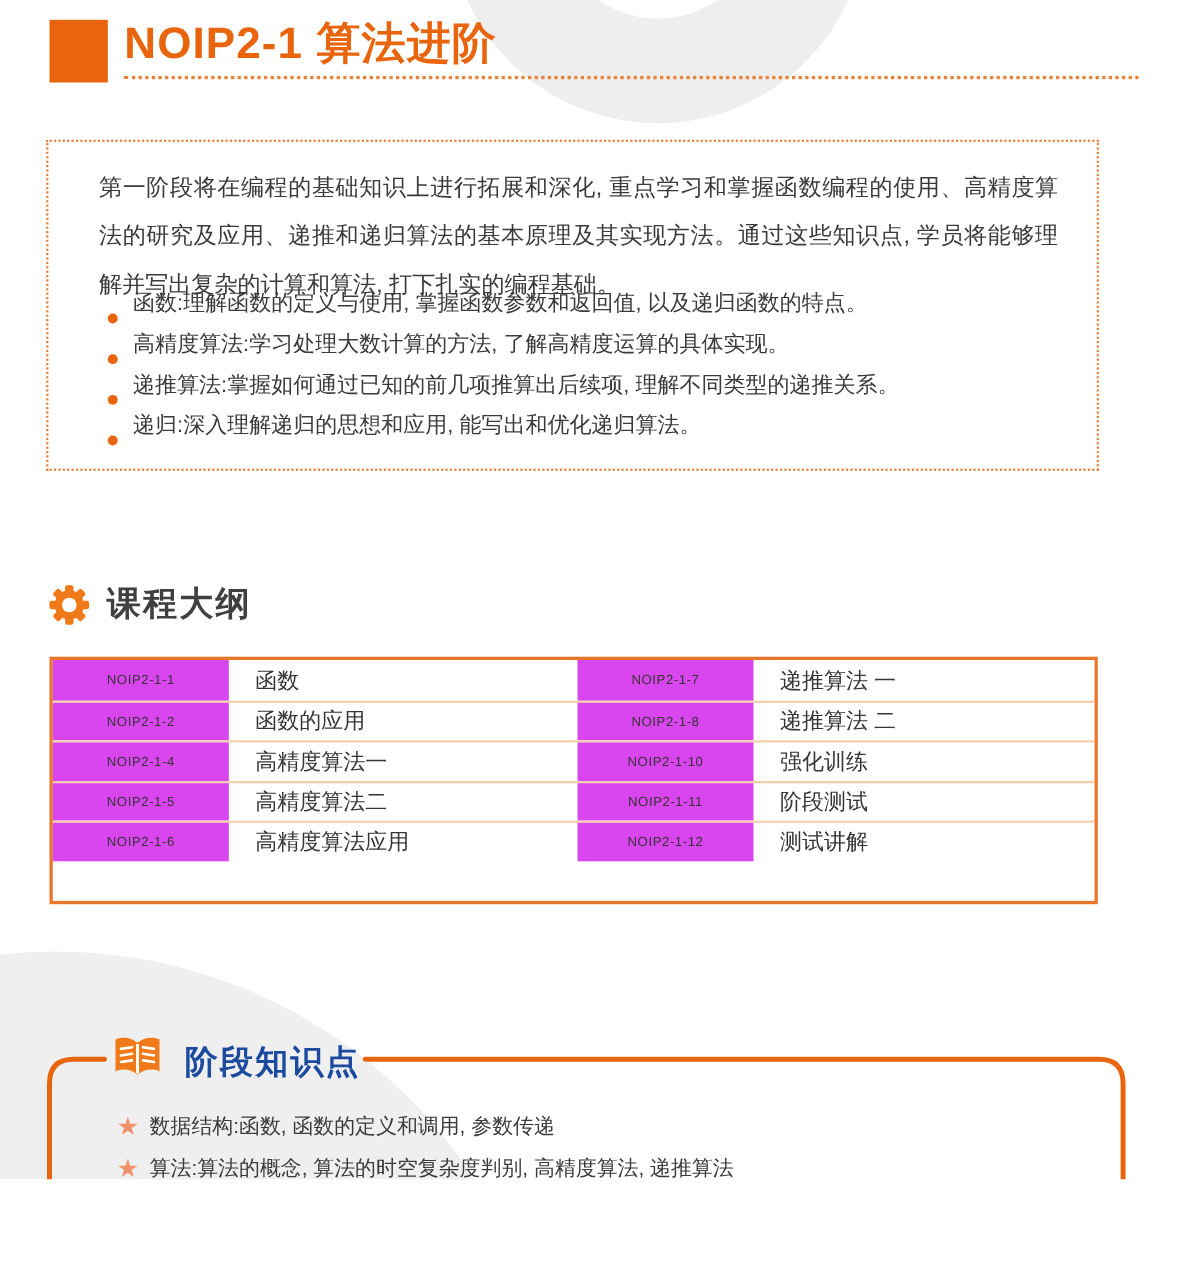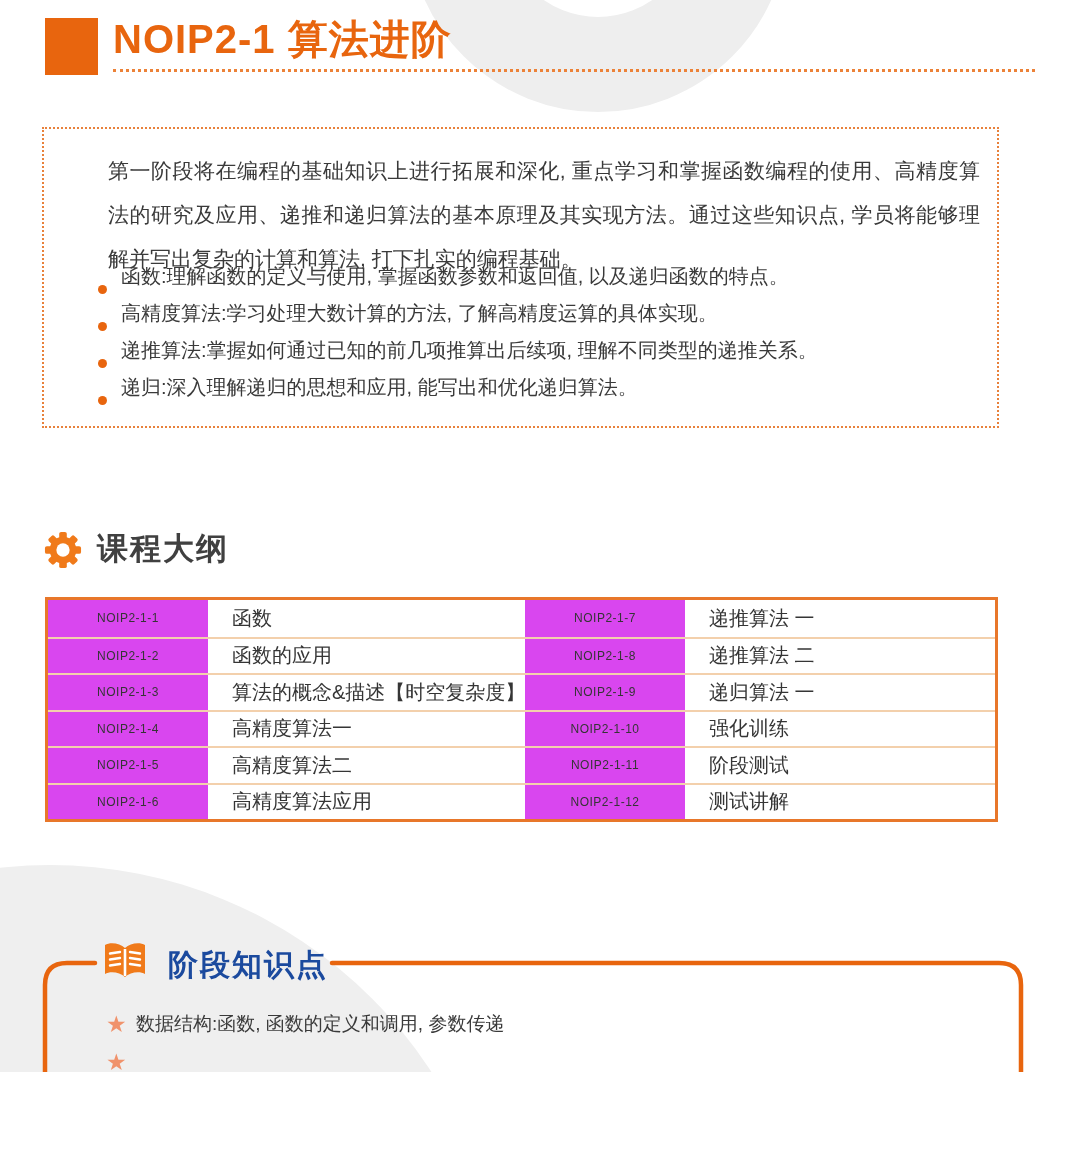--- a/index.html
+++ b/index.html
@@ -20,21 +20,21 @@
   .header-square{position:absolute;left:45px;top:18px;width:53px;height:57px;background:#e8650e;}
   .page-title{
     position:absolute;left:113px;top:12px;font-size:40px;font-weight:bold;color:#e8650e;
     letter-spacing:1px;white-space:nowrap;
   }
   .title-underline{position:absolute;left:113px;top:69px;width:922px;height:0;border-bottom:3px dotted #ec8238;}
   
   .desc-box{position:absolute;left:42px;top:127px;width:957px;height:301px;border:2px dotted #e8813b;box-sizing:border-box;}
   .desc-paragraph{
     position:absolute;left:90px;top:149px;width:872px;font-size:21px;line-height:44px;
-    font-weight:500;color:#3a3a3a;text-align:justify;margin-left:18px;
+    font-weight:500;color:#3a3a3a;text-align:justify;
   }
   .intro-bullets{position:absolute;left:98px;top:257px;width:880px;}
   .intro-bullet{display:flex;align-items:flex-end;height:37px;}
   .bullet-dot{flex:0 0 9px;width:9px;height:9px;border-radius:50%;background:#e8650e;margin:13px 14px 0 0;}
   .intro-bullet-text{font-size:20px;line-height:35px;font-weight:500;white-space:nowrap;}
   
   .outline-gear{position:absolute;left:44px;top:531px;width:38px;height:38px;}
   .outline-heading{position:absolute;left:97px;top:528px;font-size:31px;font-weight:bold;color:#404040;letter-spacing:2px;}
   
   .outline-table{
@@ -128,26 +128,20 @@
         <div class="code-cell">NOIP2-1-7</div>
         <div class="name-cell">递推算法 一</div>
       </div>
       <div class="outline-row">
         <div class="code-cell">NOIP2-1-2</div>
         <div class="name-cell">函数的应用</div>
         <div class="code-cell">NOIP2-1-8</div>
         <div class="name-cell">递推算法 二</div>
       </div>
       <div class="outline-row">
-        <div class="code-cell">NOIP2-1-3</div>
-        <div class="name-cell">算法的概念&amp;描述【时空复杂度】</div>
-        <div class="code-cell">NOIP2-1-9</div>
-        <div class="name-cell">递归算法 一</div>
-      </div>
-      <div class="outline-row">
         <div class="code-cell">NOIP2-1-4</div>
         <div class="name-cell">高精度算法一</div>
         <div class="code-cell">NOIP2-1-10</div>
         <div class="name-cell">强化训练</div>
       </div>
       <div class="outline-row">
         <div class="code-cell">NOIP2-1-5</div>
         <div class="name-cell">高精度算法二</div>
         <div class="code-cell">NOIP2-1-11</div>
         <div class="name-cell">阶段测试</div>
@@ -177,16 +171,17 @@
     </g>
   </svg>
   <div class="knowledge-heading">阶段知识点</div>
   <div class="knowledge-items" id="knowledge-items">
       <div class="knowledge-item">
         <span class="star-icon">★</span>
         <span class="knowledge-item-text">数据结构:函数, 函数的定义和调用, 参数传递</span>
       </div>
       <div class="knowledge-item">
         <span class="star-icon">★</span>
+        <span class="knowledge-item-text">算法:算法的概念, 算法的时空复杂度判别, 高精度算法, 递推算法</span>
       </div>
     </div>
 
 </div>
 
 </body></html>

